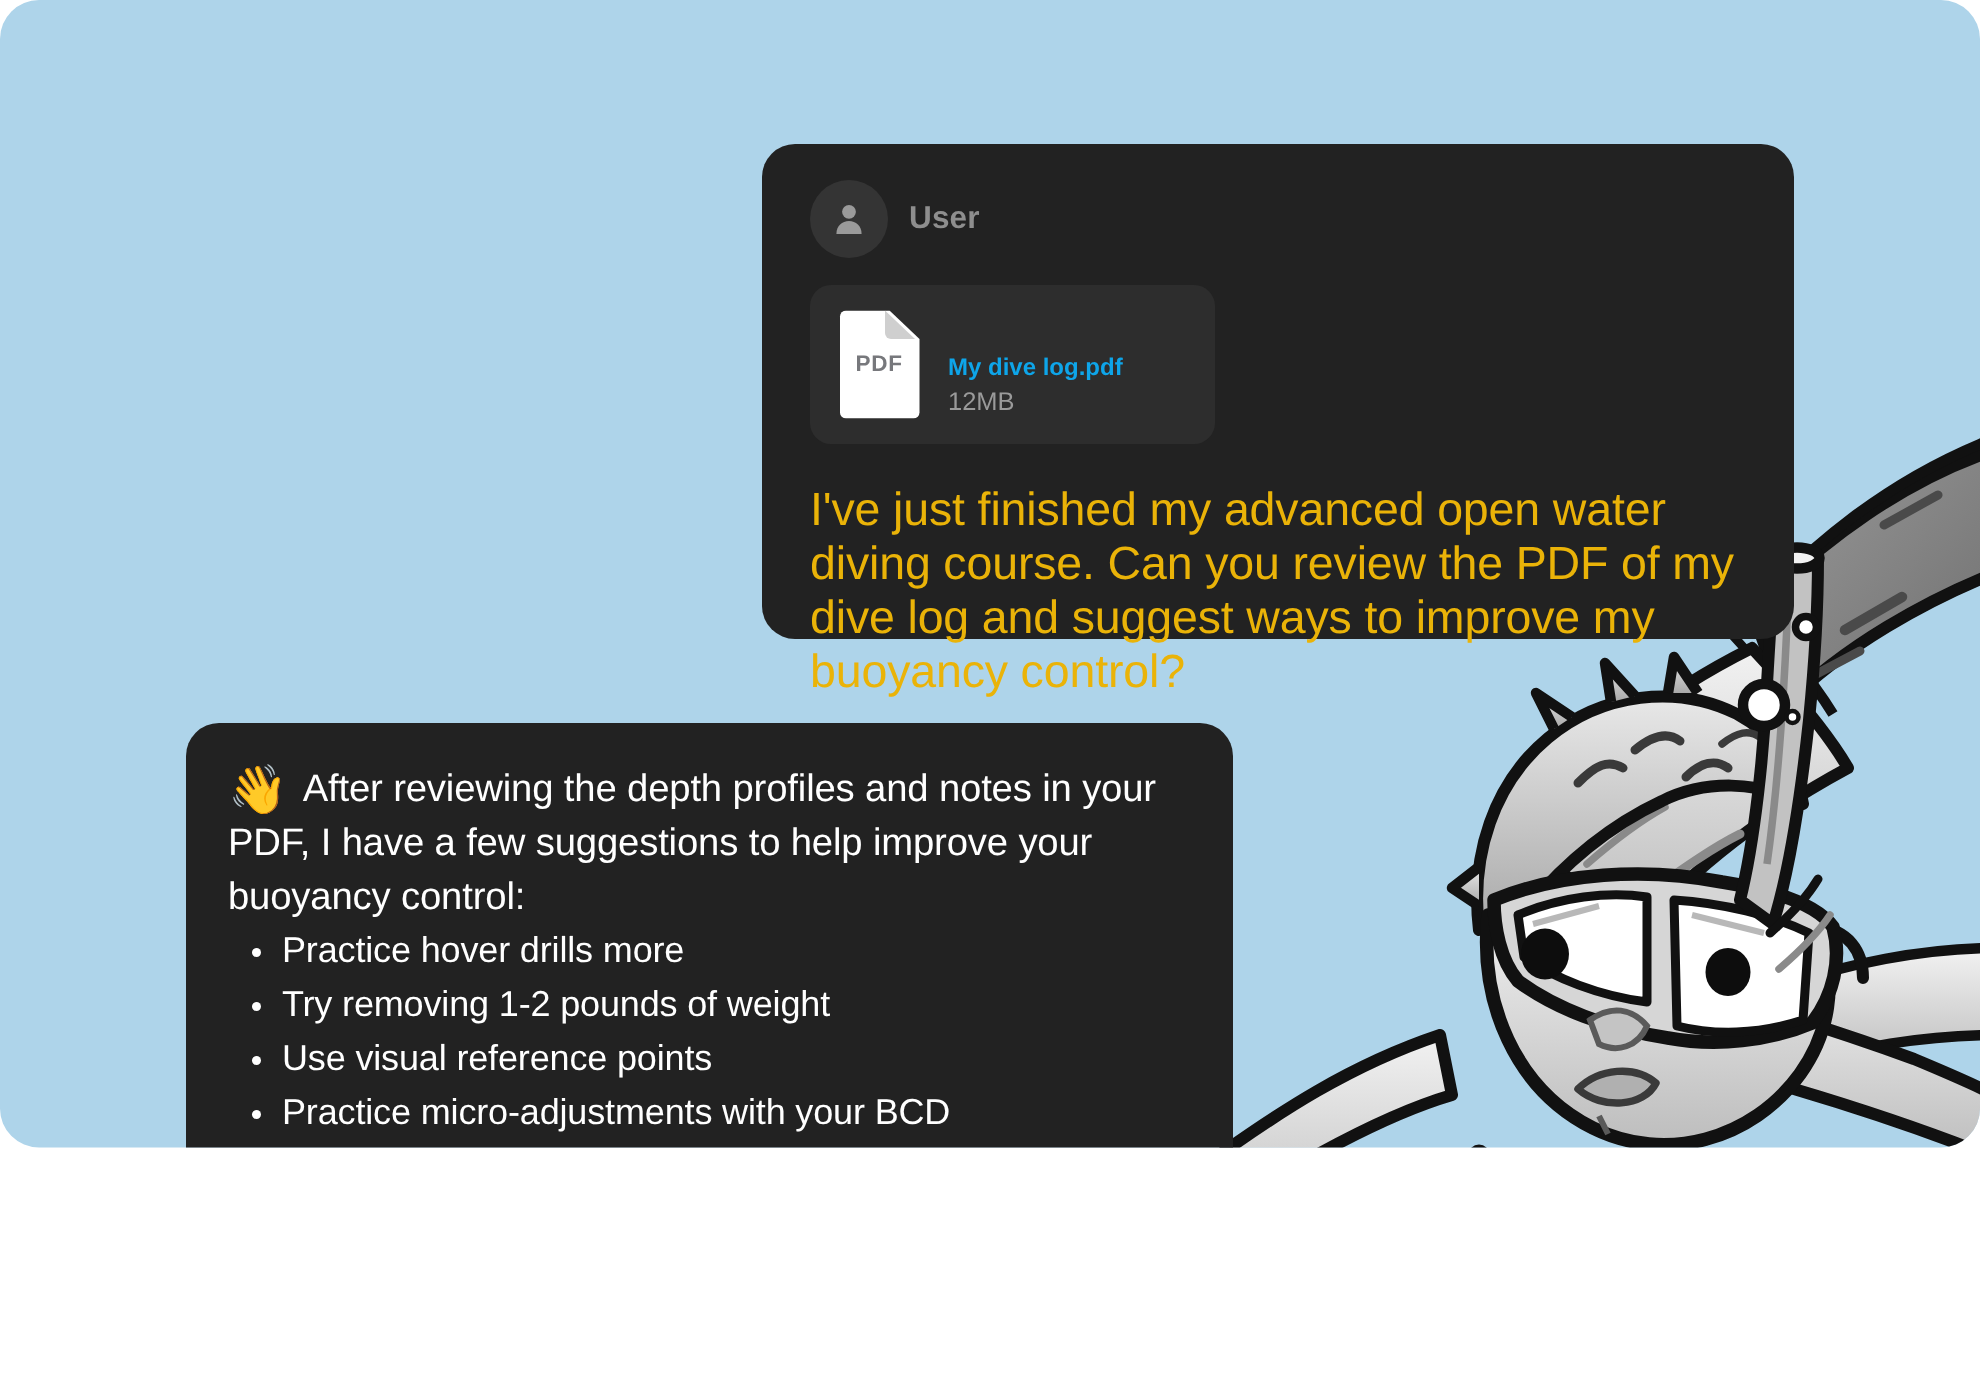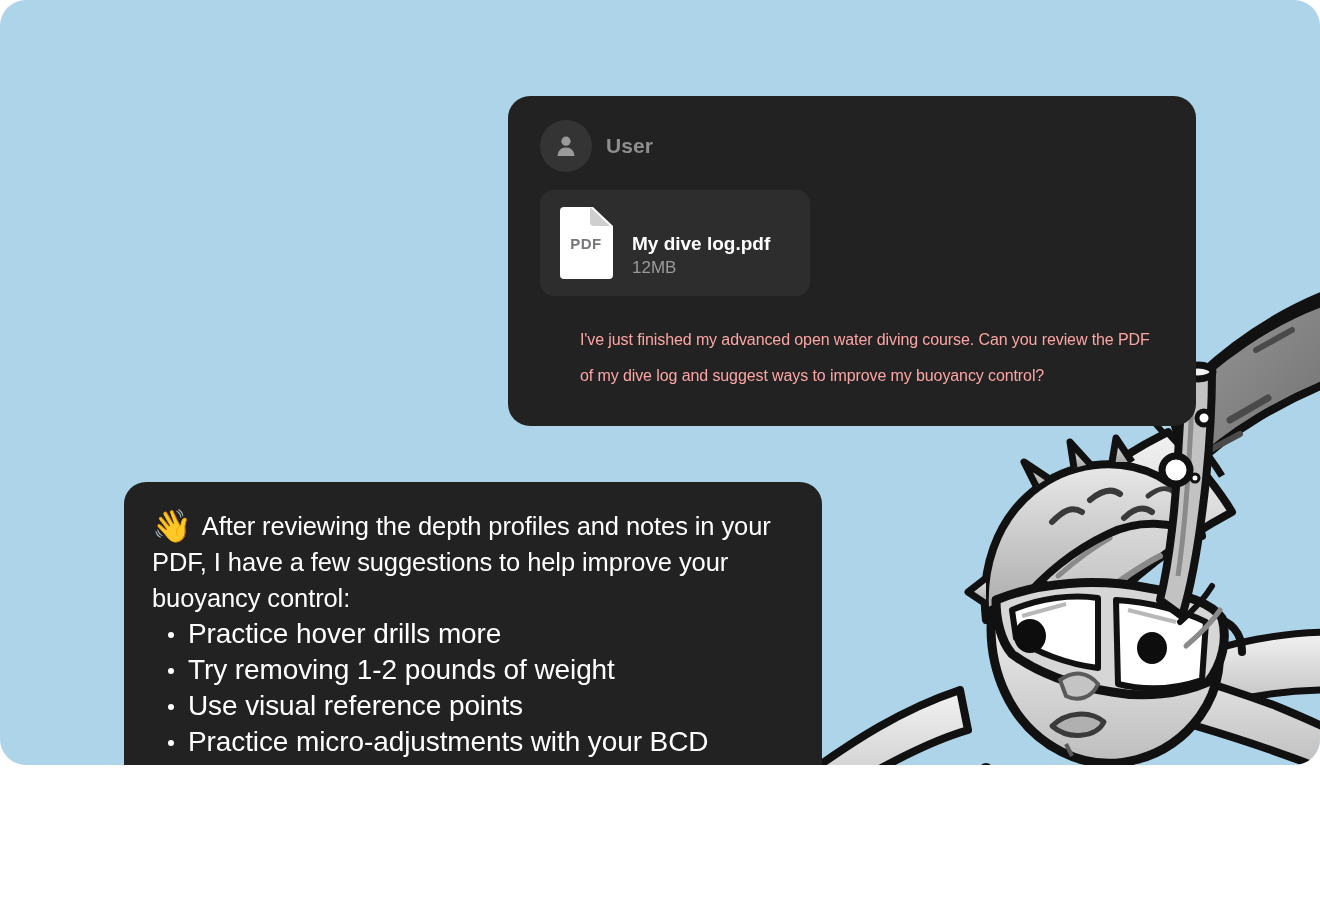--- a/index.html
+++ b/index.html
@@ -97,41 +97,40 @@
     text-align: center;
     font-size: 15px;
     font-weight: bold;
     color: #77787c;
     letter-spacing: .5px;
   }
 
   .file-meta { min-width: 0; }
 
   .file-name {
-    font-size: 19px;
+    font-size: 16px;
     font-weight: bold;
-    color: #ffffff;
+    color: #0ea5e9;
     white-space: nowrap;
     line-height: 1.3;
   }
 
   .file-size {
     font-size: 17px;
     color: #9a9a9a;
     margin-top: 0;
     line-height: 1.3;
   }
 
   .user-text {
     margin-top: 26px;
-    font-size: 16px;
+    font-size: 31px;
     line-height: 36px;
-    color: #fca5a5;
+    color: #eab308;
     letter-spacing: -.1px;
-    margin-left: 40px;
   }
 
   
   #assistant-bubble {
     left: 124px;
     top: 482px;
     width: 698px;
     height: 330px;
     padding: 26px 30px 26px 28px;
   }
@@ -153,21 +152,21 @@
   .assistant-intro { overflow: hidden; }
 
   .bullets {
     list-style: none;
     margin-top: 0;
   }
 
   .bullets li {
     position: relative;
     padding-left: 36px;
-    font-size: 28px;
+    font-size: 24px;
     line-height: 36px;
     color: #ffffff;
     letter-spacing: -.1px;
   }
 
   .bullets li::before {
     content: "";
     position: absolute;
     left: 16px;
     top: 16px;

